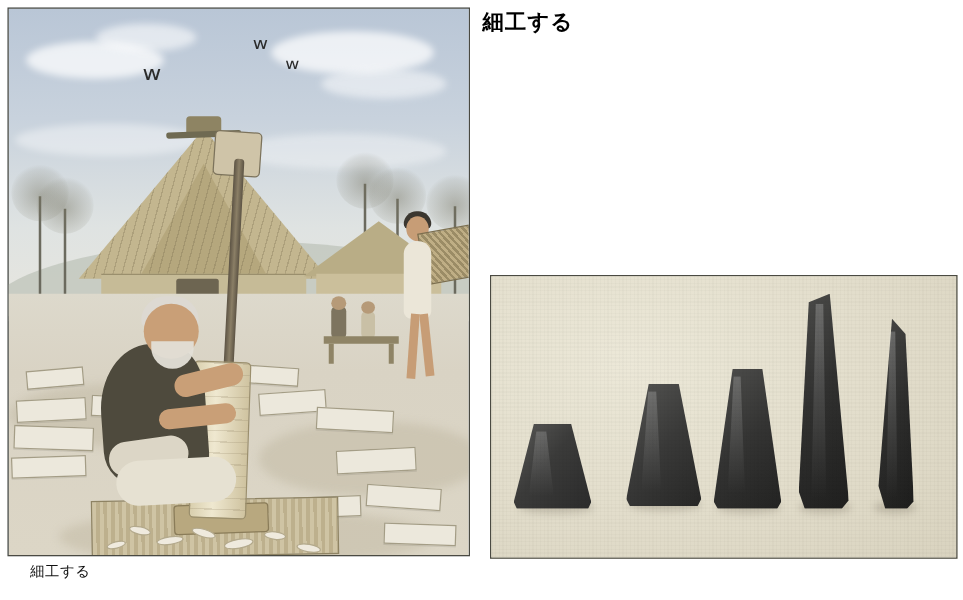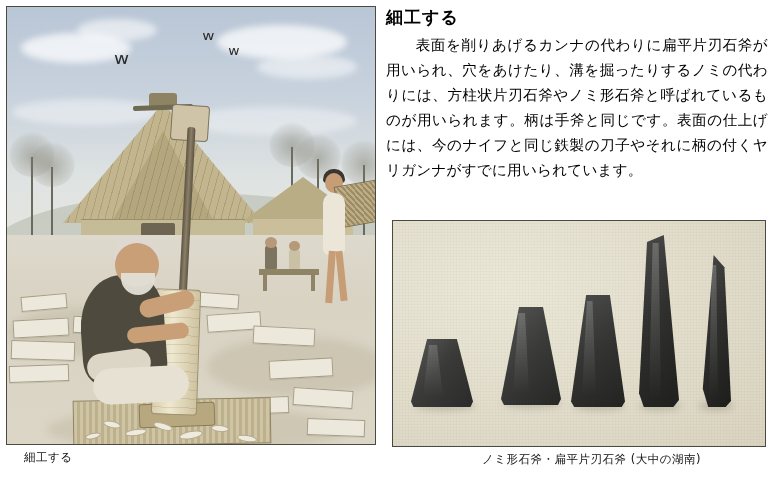--- a/index.html
+++ b/index.html
@@ -711,21 +711,20 @@
 
     </div>
 
     <div class="illus-caption">細工する</div>
   </div>
 
   <div class="right-col">
 
     <div class="heading">細工する</div>
 
-    <div class="body-text">　表面を削りあげるカンナの代わりに扁平片刃石斧が用いられ、穴をあけたり、溝を掘ったりするノミの代わりには、方柱状片刃石斧やノミ形石斧と呼ばれているものが用いられます。柄は手斧と同じです。表面の仕上げには、今のナイフと同じ鉄製の刀子やそれに柄の付くヤリガンナがすでに用いられています。</div>
 
     <div class="photo-frame">
       <div class="photo-bg"></div>
 
       <div class="shadow-soft sh1"></div>
       <div class="shadow-soft sh2"></div>
       <div class="shadow-soft sh3"></div>
       <div class="shadow-soft sh4"></div>
       <div class="shadow-soft sh5"></div>
 
@@ -741,15 +740,14 @@
       <div class="artifact a4"></div>
       <div class="a4-hl"></div>
 
       <div class="artifact a5"></div>
       <div class="a5-hl"></div>
 
       <div class="photo-noise"></div>
     </div>
   </div>
 
-  <div class="photo-caption" style="left:482px;">ノミ形石斧・扁平片刃石斧 (大中の湖南)</div>
 
 </div>
 
 </body></html>

